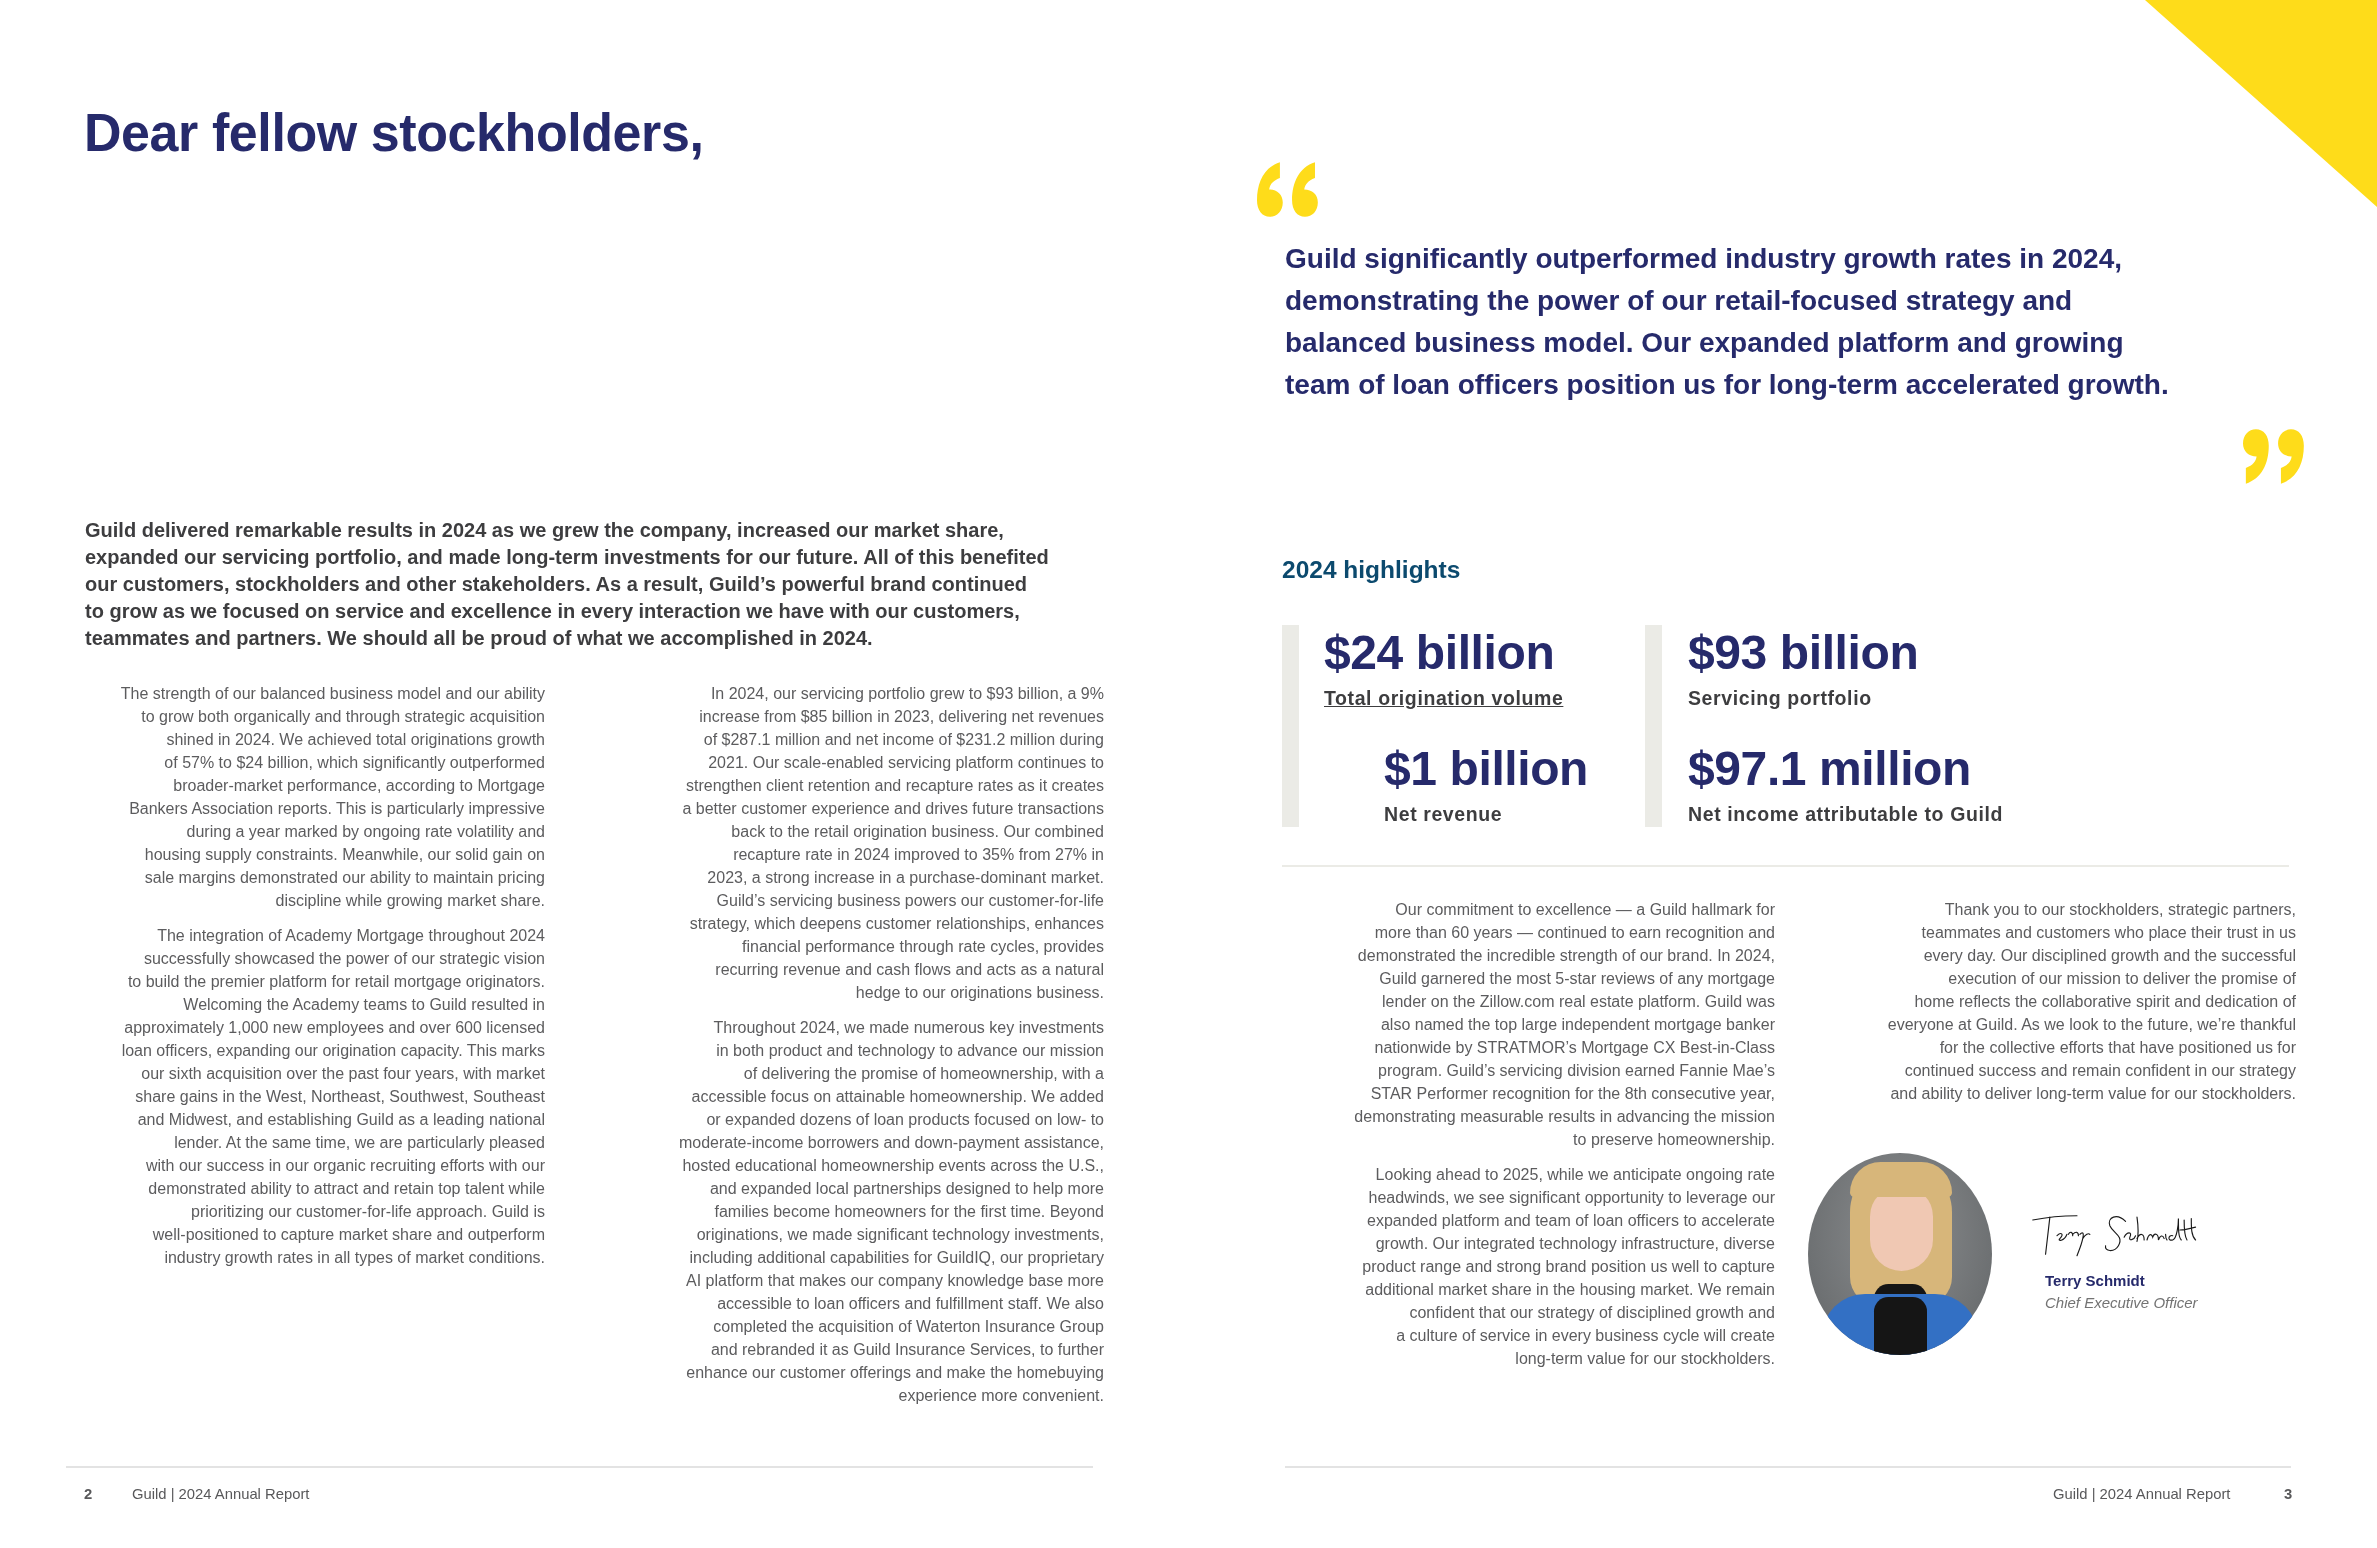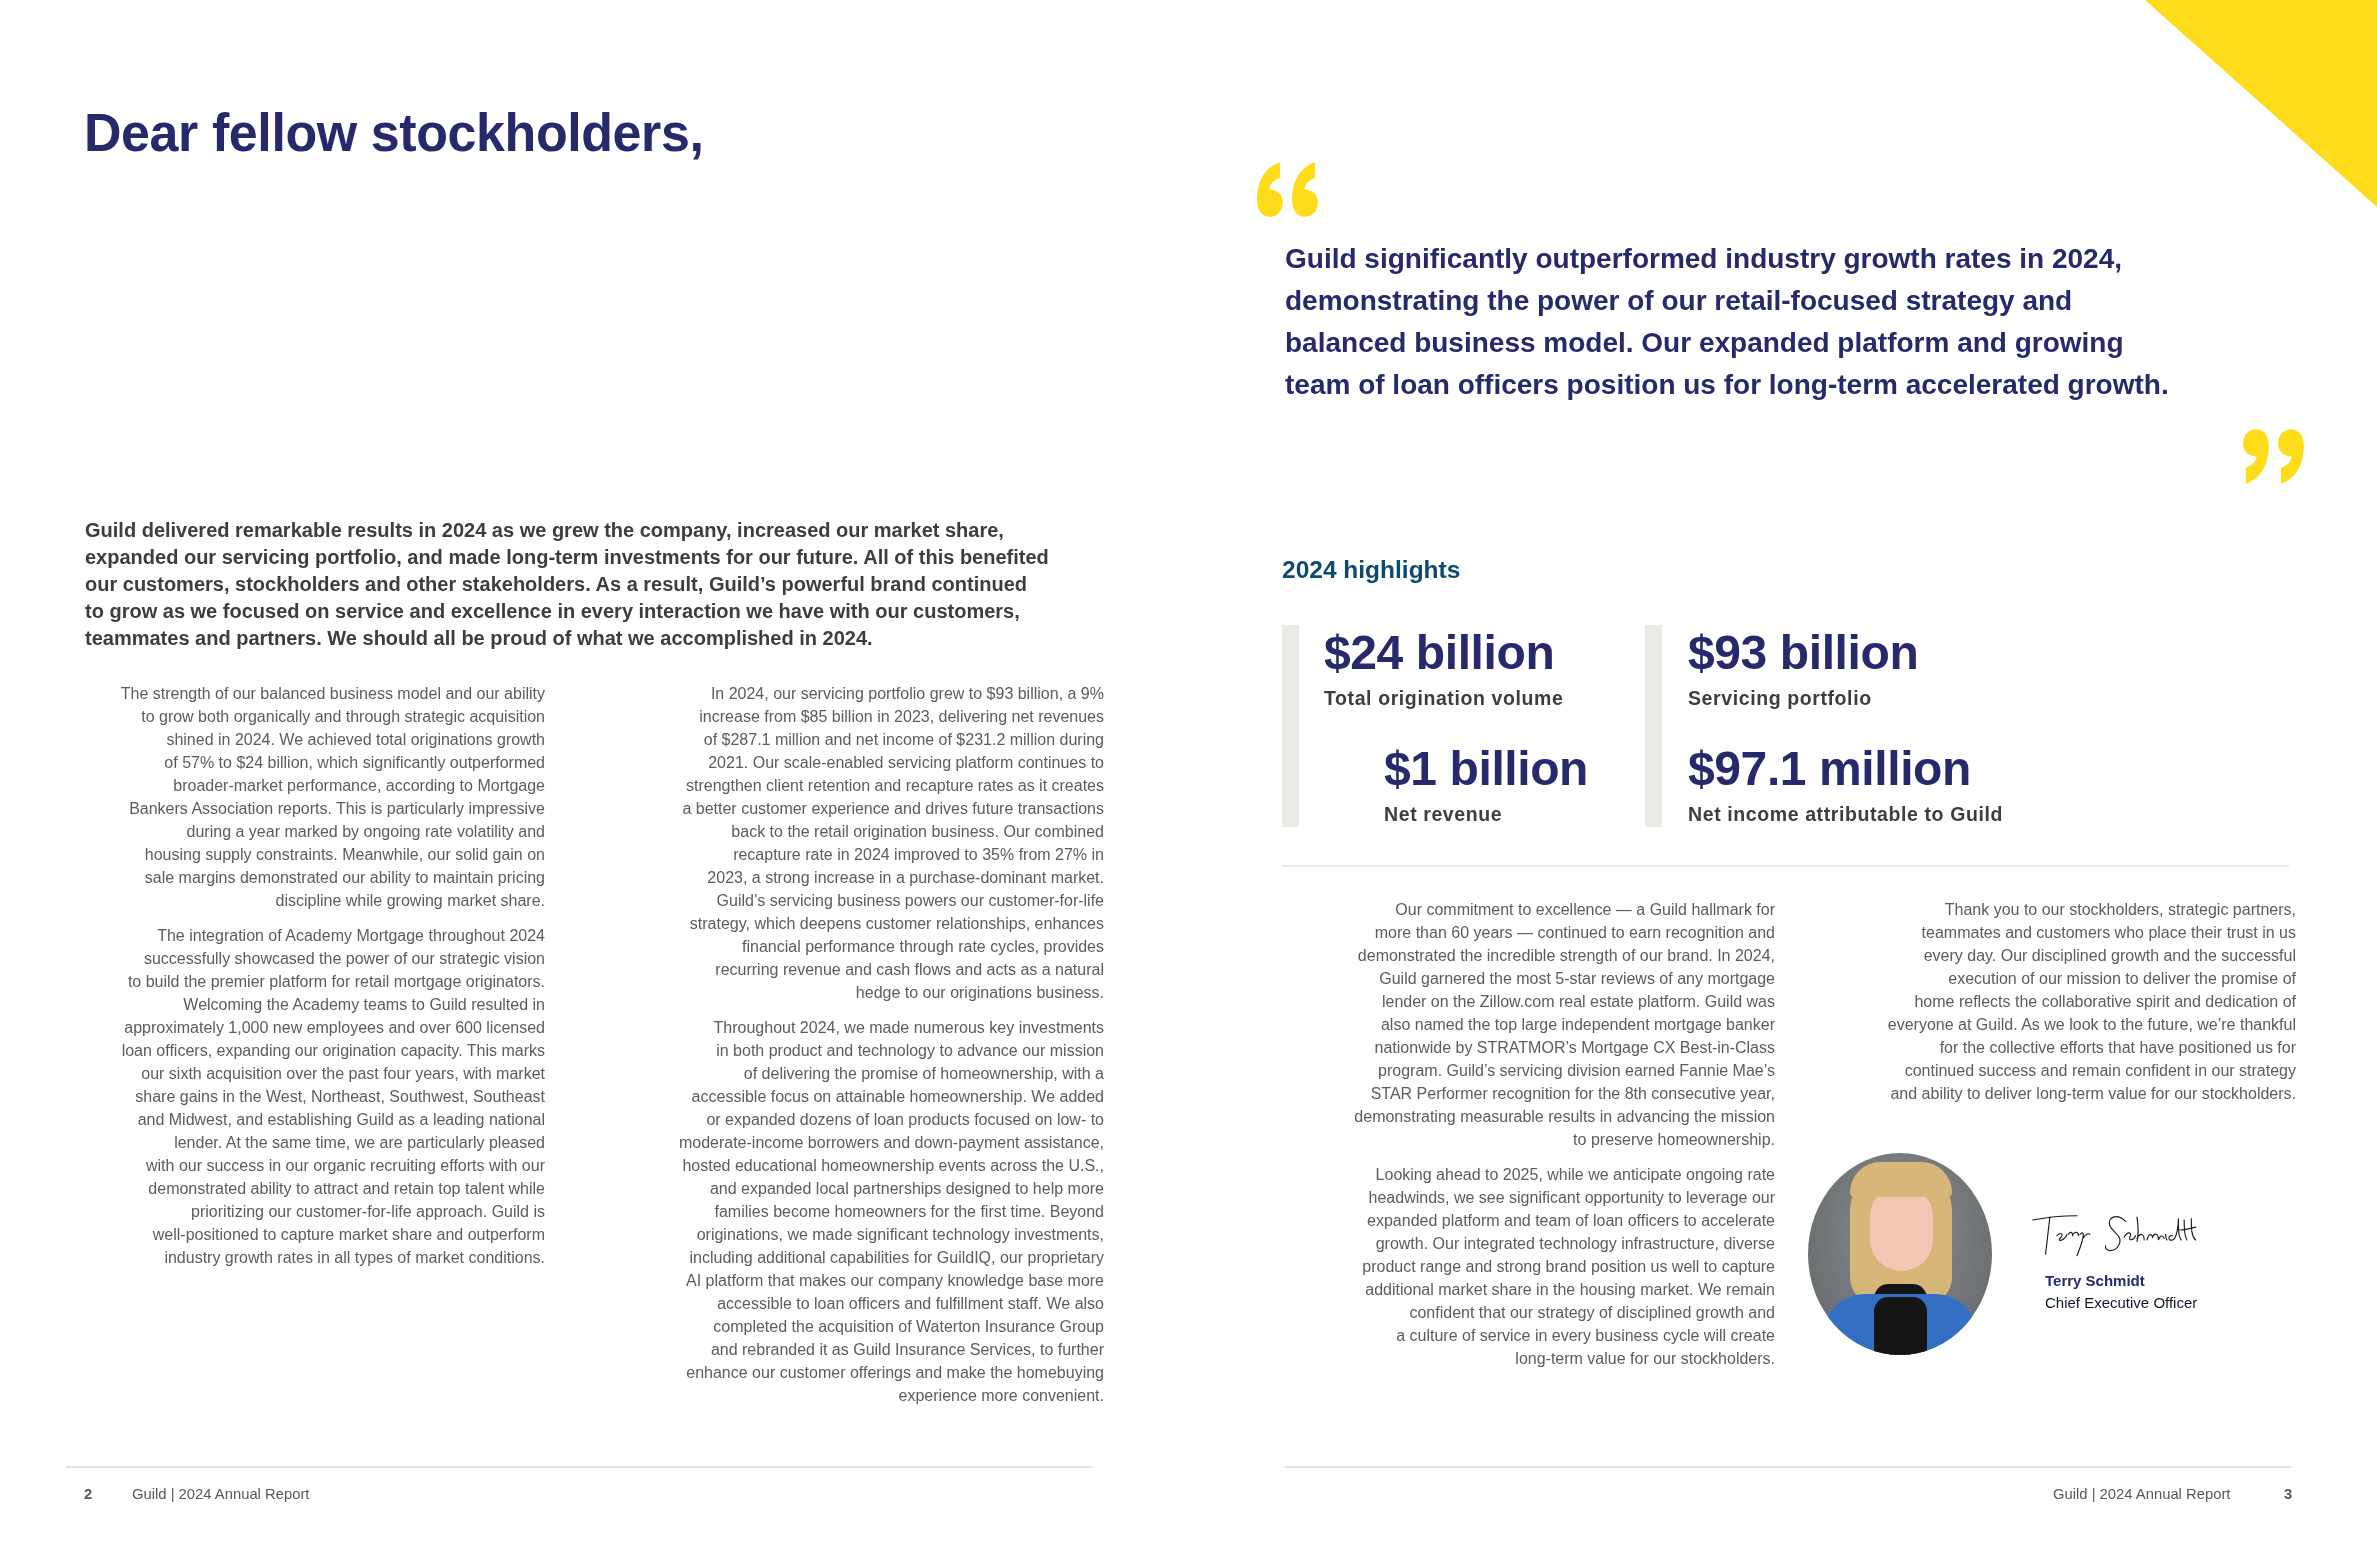--- a/index.html
+++ b/index.html
@@ -73,21 +73,21 @@
     background: #3370c4; border-radius: 43px 43px 0 0;
   }
   .portrait .shirt {
     position: absolute; left: 66px; top: 131px; width: 53px; height: 79px;
     background: #151515; border-radius: 14.4px 14.4px 0 0;
   }
   .signature {
     left: 2032px; top: 1210px; width: 180px; height: 50px;
   }
   .sig-name { left: 2045px; top: 1272px; font-size: 15px; font-weight: 700; color: #262a6b; white-space: nowrap; }
-  .sig-title { left: 2045px; top: 1294px; font-size: 15px; color: #0f172a; white-space: nowrap; }
+  .sig-title { left: 2045px; top: 1294px; font-size: 15px; color: #737373; white-space: nowrap; font-style: italic; }
 </style>
 </head>
 <body>
 
 <div class="corner-tri"></div>
 
 <h1 class="abs page-title">Dear fellow stockholders,</h1>
 
 <div class="abs intro">
   <span>Guild delivered remarkable results in 2024 as we grew the company, increased our market share,</span>
@@ -192,21 +192,21 @@
   </svg>
 </div>
 
 <h2 class="abs hl-title">2024 highlights</h2>
 
 <div class="abs hl-bar" style="left:1282px; top:625px; height:202px;"></div>
 <div class="abs hl-bar" style="left:1645px; top:625px; height:202px;"></div>
 
 <div class="abs" style="left:1324px; top:629px;">
   <div class="stat-value">$24 billion</div>
-  <div class="stat-label" style="margin-top:10px;">Total origination volume</div>
+  <div class="stat-label" style="margin-top:10px;text-decoration:underline;">Total origination volume</div>
 </div>
 <div class="abs" style="left:1688px; top:629px;">
   <div class="stat-value">$93 billion</div>
   <div class="stat-label" style="margin-top:10px;">Servicing portfolio</div>
 </div>
 <div class="abs" style="left:1384px; top:745px;">
   <div class="stat-value">$1 billion</div>
   <div class="stat-label" style="margin-top:10px;">Net revenue</div>
 </div>
 <div class="abs" style="left:1688px; top:745px;">

